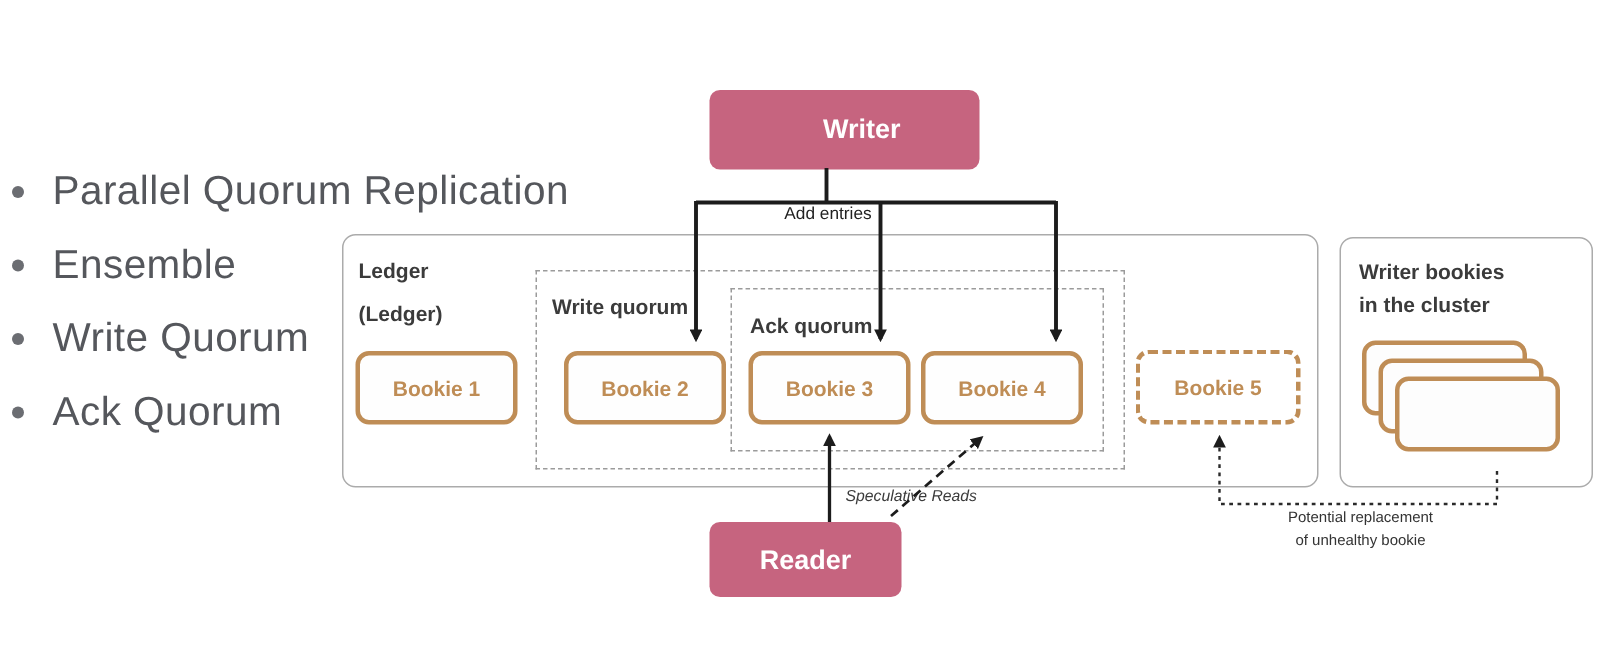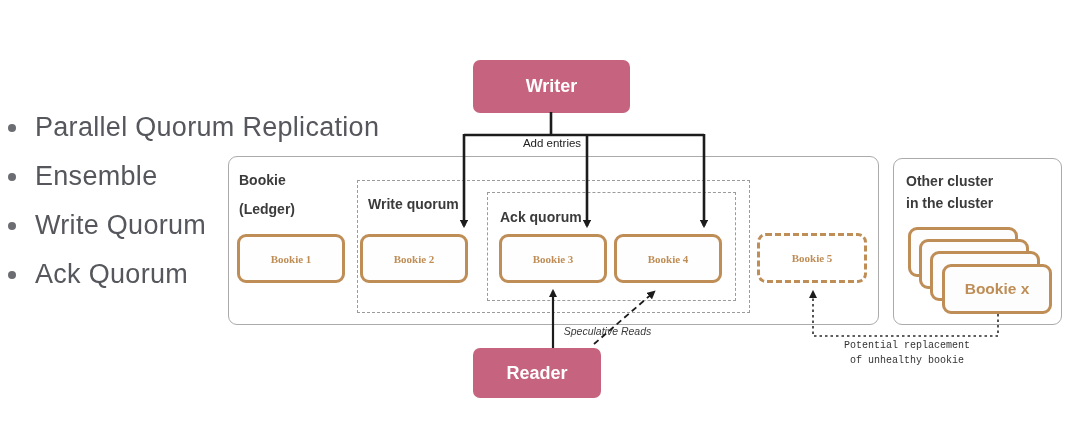--- a/index.html
+++ b/index.html
@@ -31,22 +31,22 @@
     position:absolute;border:1.6px dashed #9b9b9b;background:transparent;z-index:2;
   }
   .panel-label{
     position:absolute;color:#3b3b3b;font-size:14px;font-weight:600;line-height:1.55;
     white-space:nowrap;z-index:3;
   }
   
   .bookie{
     position:absolute;width:108px;height:49px;background:#fefefe;
     border:3px solid #bf8d56;border-radius:9px;box-sizing:border-box;
-    color:#bf8d56;font-weight:bold;font-size:11px;
-    display:flex;align-items:center;justify-content:center;z-index:4;font-family:Liberation Serif, serif;
+    color:#bf8d56;font-weight:bold;font-size:14px;
+    display:flex;align-items:center;justify-content:center;z-index:4;
   }
   .bookie.ghost{border-style:dashed;border-width:3.5px;background:transparent;}
   .card{
     position:absolute;width:110px;height:50px;background:#fdfdfd;
     border:3px solid #bf8d56;border-radius:9px;box-sizing:border-box;z-index:2;
   }
   .card.front{
     z-index:3;color:#bf8d56;font-weight:bold;font-size:15.5px;
     display:flex;align-items:center;justify-content:center;
   }
@@ -78,55 +78,54 @@
   </div>
   <div class="bullet-item" style="top:210px;">
     <span class="bullet-dot"></span>
     <span>Write Quorum</span>
   </div>
   <div class="bullet-item" style="top:259px;">
     <span class="bullet-dot"></span>
     <span>Ack Quorum</span>
   </div>
 
-  <div class="actor" style="left:473px;top:60px;width:157px;height:53px;">Writer</div>
+  <div class="actor" style="left:473px;top:60px;width:157px;height:53px;padding-left:23px;">Writer</div>
 
   <div class="panel" style="left:228px;top:156px;width:649px;height:167px;"></div>
-  <div class="panel-label" style="left:239px;top:170px;">Bookie</div>
+  <div class="panel-label" style="left:239px;top:170px;">Ledger</div>
   <div class="panel-label" style="left:239px;top:199px;font-weight:600;">(Ledger)</div>
 
   <div class="quorum" style="left:357px;top:180px;width:391px;height:131px;"></div>
   <div class="panel-label" style="left:368px;top:194px;">Write quorum</div>
 
   <div class="quorum" style="left:487px;top:192px;width:247px;height:107px;"></div>
   <div class="panel-label" style="left:500px;top:207px;">Ack quorum</div>
 
   <div class="bookie" style="left:237px;top:234px;">Bookie 1</div>
-  <div class="bookie" style="left:360px;top:234px;">Bookie 2</div>
+  <div class="bookie" style="left:376px;top:234px;">Bookie 2</div>
   <div class="bookie" style="left:499px;top:234px;">Bookie 3</div>
   <div class="bookie" style="left:614px;top:234px;">Bookie 4</div>
 
   <div class="bookie ghost" style="left:757px;top:233px;width:110px;height:50px;">Bookie 5</div>
 
   <div class="panel" style="left:893px;top:158px;width:167px;height:165px;"></div>
   <div class="panel-label" style="left:906px;top:171px;">
-    <span>Other cluster</span><br>
+    <span>Writer bookies</span><br>
     <span>in the cluster</span>
   </div>
 
   <div class="card" style="left:908px;top:227px;"></div>
   <div class="card" style="left:919px;top:239px;"></div>
   <div class="card" style="left:930px;top:251px;"></div>
-  <div class="card front" style="left:942px;top:264px;">Bookie x</div>
 
   <div class="actor" style="left:473px;top:348px;width:128px;height:50px;">Reader</div>
 
   <div class="caption" style="left:506px;top:137px;width:92px;">Add entries</div>
   <div class="caption italic" style="left:560px;top:325px;width:95px;">Speculative Reads</div>
-  <div class="caption tiny" style="left:843px;top:339px;width:128px;font-family:Liberation Mono, monospace;">
+  <div class="caption tiny" style="left:843px;top:339px;width:128px;">
     <span>Potential replacement</span><br>
     <span>of unhealthy bookie</span>
   </div>
 
   <svg id="wires" viewBox="0 0 1072 444">
     <defs>
       <marker id="ah" viewBox="0 0 10 10" refX="7.5" refY="5" markerWidth="8.5" markerHeight="8.5" orient="auto-start-reverse" markerUnits="userSpaceOnUse">
         <path d="M0,0 L10,5 L0,10 z" fill="#1c1c1c"></path>
       </marker>
     </defs>

